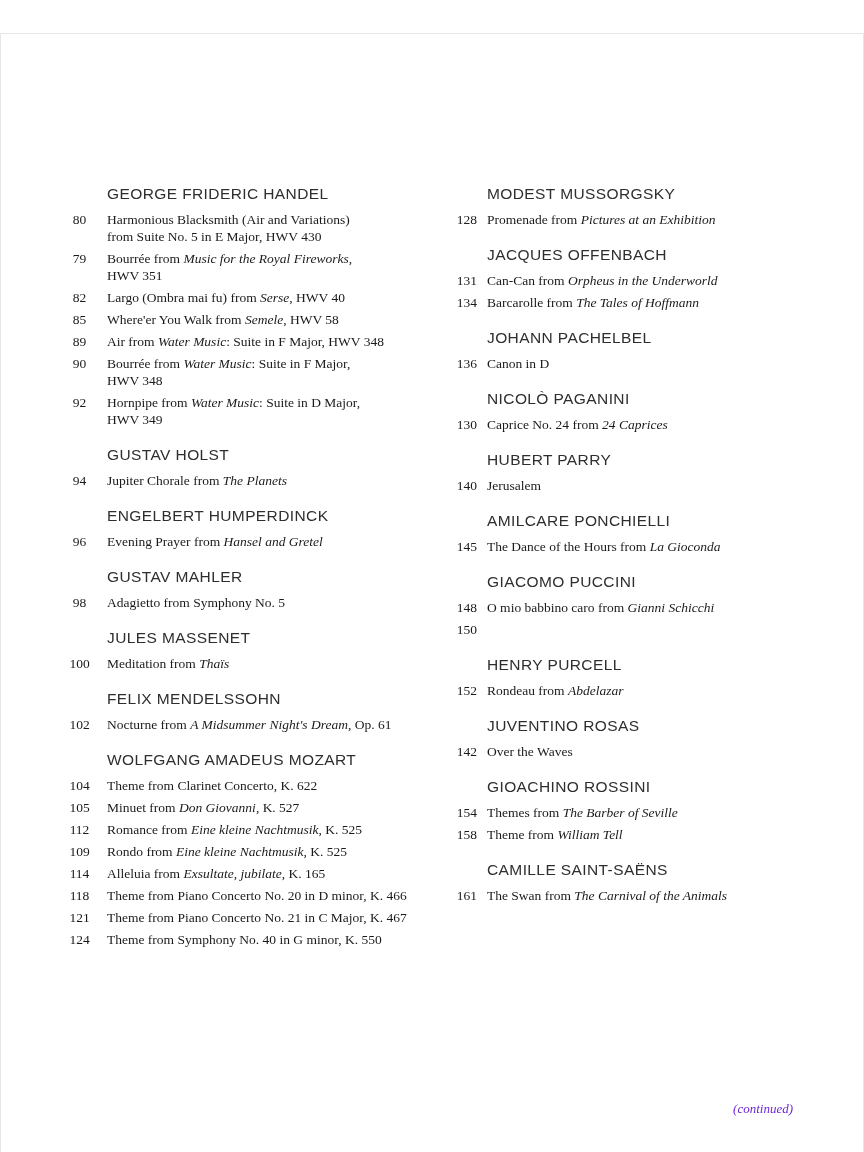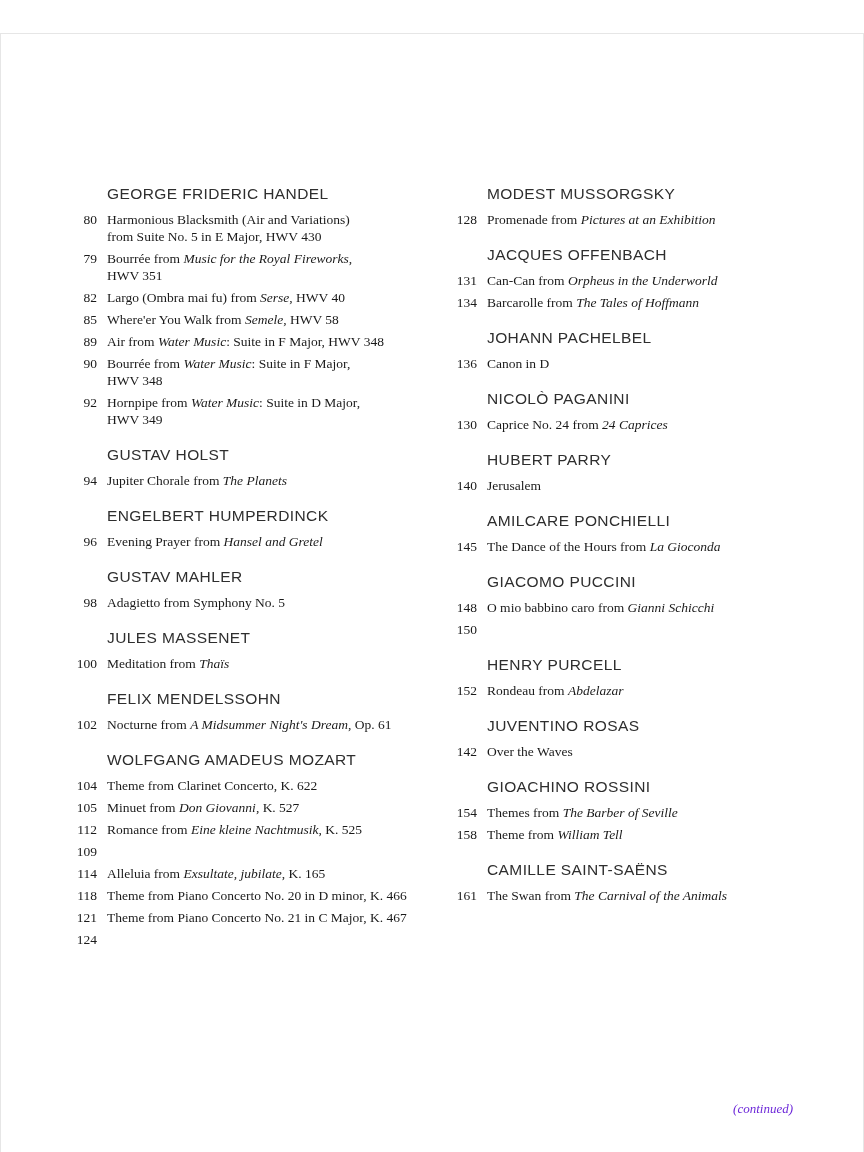--- a/index.html
+++ b/index.html
@@ -41,21 +41,21 @@
     align-items: flex-start;
     margin-bottom: 5px;
     font-size: 13.5px;
     line-height: 17px;
   }
   .entry-page-number {
     flex: none;
     text-align: right;
     color: #1a1a1a;
   }
-  .toc-col-left  .entry-page-number { width: 35px; margin-right: 10px; }
+  .toc-col-left  .entry-page-number { width: 35px; margin-right: 10px; text-align: center; }
   .toc-col-right .entry-page-number { width: 36px; margin-right: 10px; }
   .entry-title { flex: 1; color: #1a1a1a; }
   .entry-title .it { font-style: italic; }
 
   .footer-continued {
     position: absolute;
     top: 1068px;
     right: 71px;
     font-size: 13px;
     font-style: italic;
@@ -142,35 +142,37 @@
         <div class="toc-entry">
           <div class="entry-page-number">105</div>
           <div class="entry-title"><span>Minuet from </span><span class="it">Don Giovanni</span><span>, K. 527</span></div>
         </div>
         <div class="toc-entry">
           <div class="entry-page-number">112</div>
           <div class="entry-title"><span>Romance from </span><span class="it">Eine kleine Nachtmusik</span><span>, K. 525</span></div>
         </div>
         <div class="toc-entry">
           <div class="entry-page-number">109</div>
+          <div class="entry-title"><span>Rondo from </span><span class="it">Eine kleine Nachtmusik</span><span>, K. 525</span></div>
         </div>
         <div class="toc-entry">
           <div class="entry-page-number">114</div>
           <div class="entry-title"><span>Alleluia from </span><span class="it">Exsultate, jubilate</span><span>, K. 165</span></div>
         </div>
         <div class="toc-entry">
           <div class="entry-page-number">118</div>
           <div class="entry-title"><span>Theme from Piano Concerto No. 20 in D minor, K. 466</span></div>
         </div>
         <div class="toc-entry">
           <div class="entry-page-number">121</div>
           <div class="entry-title"><span>Theme from Piano Concerto No. 21 in C Major, K. 467</span></div>
         </div>
         <div class="toc-entry">
           <div class="entry-page-number">124</div>
+          <div class="entry-title"><span>Theme from Symphony No. 40 in G minor, K. 550</span></div>
         </div>
       </div>
     </div>
   <div class="toc-col toc-col-right">
       <div class="toc-section">
         <div class="composer-heading">MODEST MUSSORGSKY</div>
         <div class="toc-entry">
           <div class="entry-page-number">128</div>
           <div class="entry-title"><span>Promenade from </span><span class="it">Pictures at an Exhibition</span></div>
         </div>

